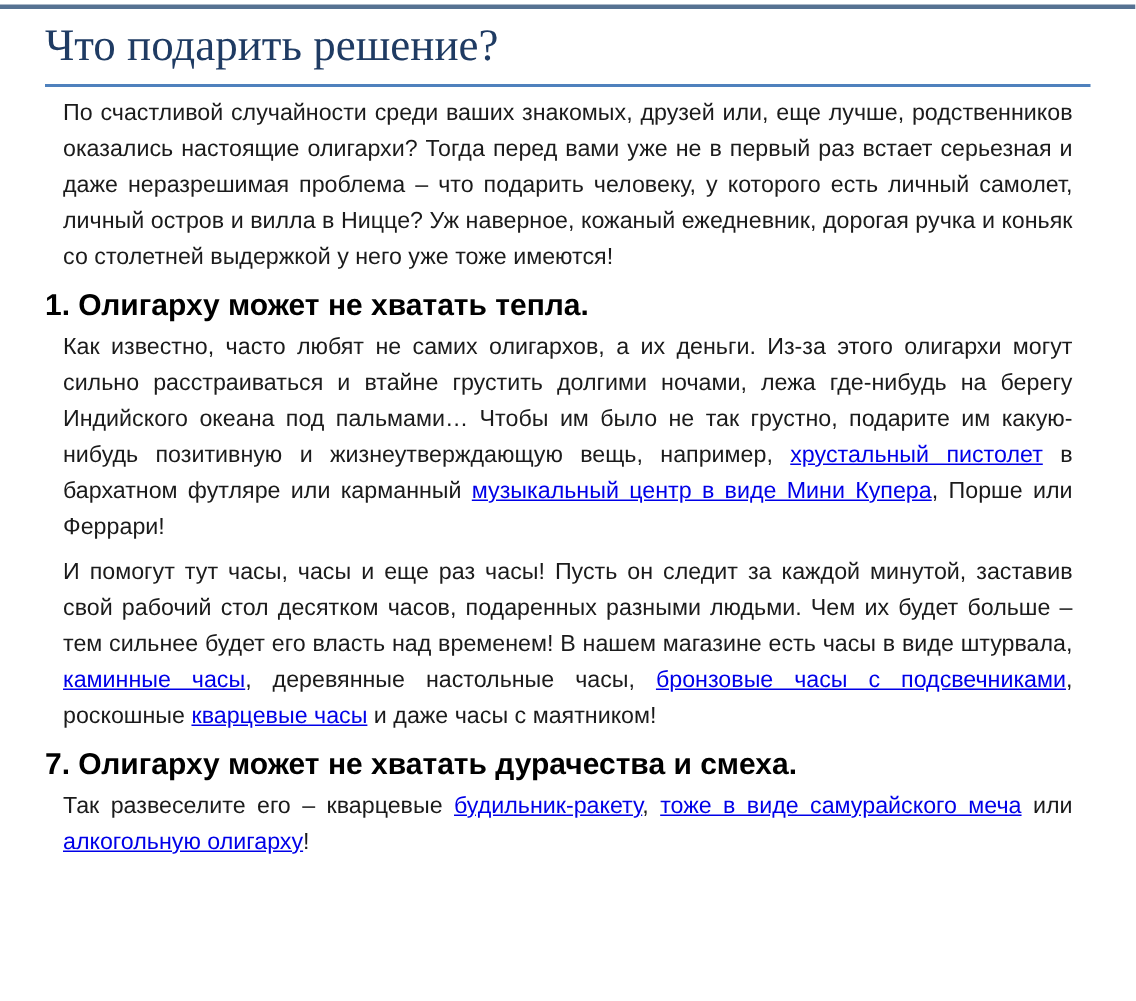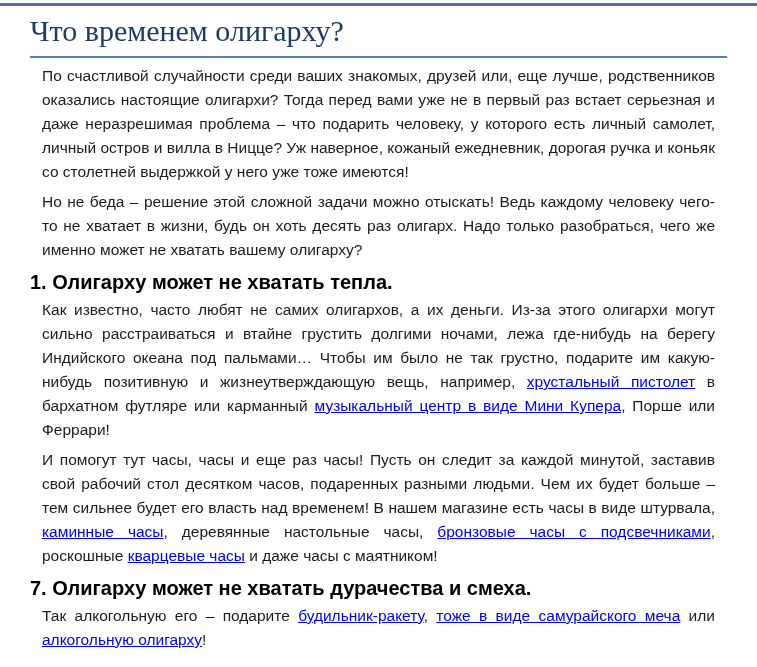--- a/index.html
+++ b/index.html
@@ -47,24 +47,23 @@
     text-decoration:underline;
     cursor:pointer;
   }
 </style>
 </head>
 <body>
 
 <div class="top-border"></div>
 
 <div class="page">
-  <h1 class="doc-title">Что временем олигарху?</h1>
+  <h1 class="doc-title">Что подарить решение?</h1>
   <div class="title-rule"></div>
   <div id="article-body">
       <p class="body-paragraph"><span>По счастливой случайности среди ваших знакомых, друзей или, еще лучше, родственников оказались настоящие олигархи? Тогда перед вами уже не в первый раз встает серьезная и даже неразрешимая проблема – что подарить человеку, у которого есть личный самолет, личный остров и вилла в Ницце? Уж наверное, кожаный ежедневник, дорогая ручка и коньяк со столетней выдержкой у него уже тоже имеются!</span></p>
-      <p class="body-paragraph"><span>Но не беда – решение этой сложной задачи можно отыскать! Ведь каждому человеку чего-то не хватает в жизни, будь он хоть десять раз олигарх. Надо только разобраться, чего же именно может не хватать вашему олигарху?</span></p>
       <h2 class="section-heading">1. Олигарху может не хватать тепла.</h2>
       <p class="body-paragraph"><span>Как известно, часто любят не самих олигархов, а их деньги. Из-за этого олигархи могут сильно расстраиваться и втайне грустить долгими ночами, лежа где-нибудь на берегу Индийского океана под пальмами… Чтобы им было не так грустно, подарите им какую-нибудь позитивную и жизнеутверждающую вещь, например, </span><a class="inline-link" href="#">хрустальный пистолет</a><span> в бархатном футляре или карманный </span><a class="inline-link" href="#">музыкальный центр в виде Мини Купера</a><span>, Порше или Феррари!</span></p>
       <p class="body-paragraph"><span>И помогут тут часы, часы и еще раз часы! Пусть он следит за каждой минутой, заставив свой рабочий стол десятком часов, подаренных разными людьми. Чем их будет больше – тем сильнее будет его власть над временем! В нашем магазине есть часы в виде штурвала, </span><a class="inline-link" href="#">каминные часы</a><span>, деревянные настольные часы, </span><a class="inline-link" href="#">бронзовые часы с подсвечниками</a><span>, роскошные </span><a class="inline-link" href="#">кварцевые часы</a><span> и даже часы с маятником!</span></p>
       <h2 class="section-heading">7. Олигарху может не хватать дурачества и смеха.</h2>
-      <p class="body-paragraph"><span>Так алкогольную его – подарите </span><a class="inline-link" href="#">будильник-ракету</a><span>, </span><a class="inline-link" href="#">тоже в виде самурайского меча</a><span> или </span><a class="inline-link" href="#">алкогольную олигарху</a><span>!</span></p>
+      <p class="body-paragraph"><span>Так развеселите его – кварцевые </span><a class="inline-link" href="#">будильник-ракету</a><span>, </span><a class="inline-link" href="#">тоже в виде самурайского меча</a><span> или </span><a class="inline-link" href="#">алкогольную олигарху</a><span>!</span></p>
     </div>
 </div>
 
 </body></html>

